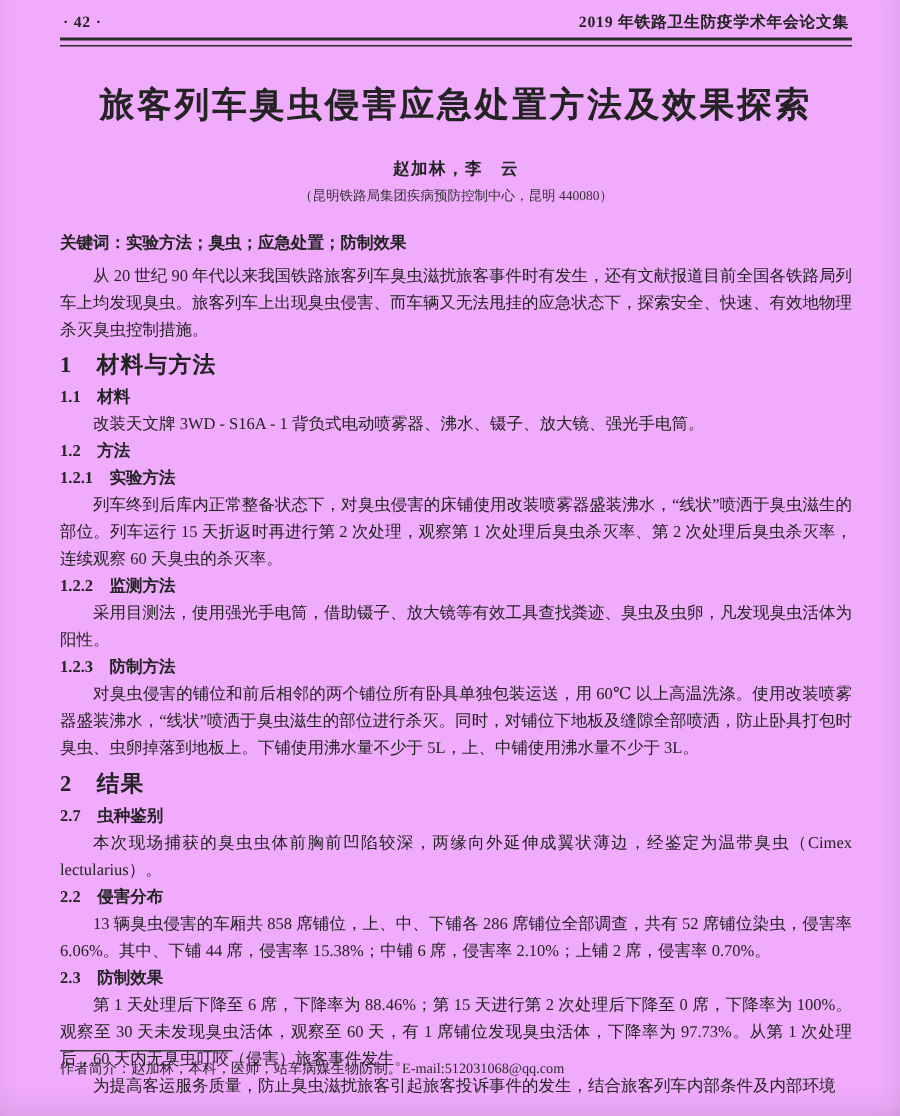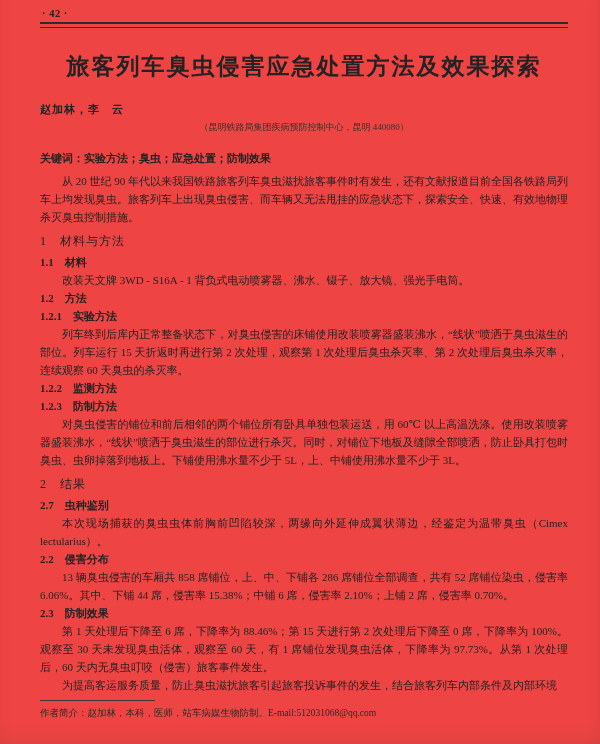--- a/index.html
+++ b/index.html
@@ -5,21 +5,21 @@
   html, body {
     margin: 0;
     padding: 0;
     background: #eceae6;
   }
   .page {
     position: relative;
     width: 600px;
     height: 744px;
     margin: 0 auto;
-    background: #ef4444;
+    background: #f0abfc;
     color: #232323;
     font-family: "Liberation Serif", "DejaVu Serif", serif;
     overflow: hidden;
     box-shadow: inset 0 -16px 20px -16px rgba(60,60,60,0.18),
                 inset -12px 0 16px -14px rgba(60,60,60,0.14),
                 inset 12px 0 16px -15px rgba(60,60,60,0.08);
   }
   .inner {
     padding: 6px 32px 0 40px;
   }
@@ -40,21 +40,21 @@
   .title {
     margin: 24px 0 0 0;
     text-align: center;
     font-size: 23px;
     font-weight: bold;
     letter-spacing: 2px;
     line-height: 30px;
   }
   .authors {
     margin-top: 20px;
-    text-align: left;
+    text-align: center;
     font-size: 11px;
     font-weight: bold;
     letter-spacing: 1px;
   }
   .affiliation {
     margin-top: 4px;
     text-align: center;
     font-size: 9px;
     color: #333;
   }
@@ -67,22 +67,22 @@
     margin-top: 6px;
     font-size: 11px;
     line-height: 18px;
     text-align: justify;
   }
   .body p.para {
     margin: 0;
     text-indent: 2em;
   }
   .bh1 {
-    font-weight: normal;
-    font-size: 12px;
+    font-weight: bold;
+    font-size: 15px;
     letter-spacing: 1px;
     padding: 6px 0 3px 0;
   }
   .bh2, .bh3 {
     font-weight: bold;
     font-size: 11px;
     line-height: 18px;
   }
   .footnote {
     position: absolute;
@@ -100,39 +100,41 @@
   }
 </style>
 </head>
 <body>
 
 <div class="page">
   <div class="inner">
 
     <div class="running-head">
       <span>· 42 ·</span>
+      <span>2019 年铁路卫生防疫学术年会论文集</span>
     </div>
     <div class="rule-double"></div>
 
     <h1 class="title">旅客列车臭虫侵害应急处置方法及效果探索</h1>
     <div class="authors">赵加林，李　云</div>
     <div class="affiliation">（昆明铁路局集团疾病预防控制中心，昆明 440080）</div>
 
     <div class="keywords"><span>关键词：</span><span>实验方法；臭虫；应急处置；防制效果</span></div>
 
     <div class="body">
       <p class="para">从 20 世纪 90 年代以来我国铁路旅客列车臭虫滋扰旅客事件时有发生，还有文献报道目前全国各铁路局列车上均发现臭虫。旅客列车上出现臭虫侵害、而车辆又无法甩挂的应急状态下，探索安全、快速、有效地物理杀灭臭虫控制措施。</p>
 
       <div class="bh1">1　材料与方法</div>
       <div class="bh2">1.1　材料</div>
       <p class="para">改装天文牌 3WD - S16A - 1 背负式电动喷雾器、沸水、镊子、放大镜、强光手电筒。</p>
       <div class="bh2">1.2　方法</div>
       <div class="bh3">1.2.1　实验方法</div>
       <p class="para">列车终到后库内正常整备状态下，对臭虫侵害的床铺使用改装喷雾器盛装沸水，“线状”喷洒于臭虫滋生的部位。列车运行 15 天折返时再进行第 2 次处理，观察第 1 次处理后臭虫杀灭率、第 2 次处理后臭虫杀灭率，连续观察 60 天臭虫的杀灭率。</p>
       <div class="bh3">1.2.2　监测方法</div>
+      <p class="para">采用目测法，使用强光手电筒，借助镊子、放大镜等有效工具查找粪迹、臭虫及虫卵，凡发现臭虫活体为阳性。</p>
       <div class="bh3">1.2.3　防制方法</div>
       <p class="para">对臭虫侵害的铺位和前后相邻的两个铺位所有卧具单独包装运送，用 60℃ 以上高温洗涤。使用改装喷雾器盛装沸水，“线状”喷洒于臭虫滋生的部位进行杀灭。同时，对铺位下地板及缝隙全部喷洒，防止卧具打包时臭虫、虫卵掉落到地板上。下铺使用沸水量不少于 5L，上、中铺使用沸水量不少于 3L。</p>
 
       <div class="bh1">2　结果</div>
       <div class="bh2">2.7　虫种鉴别</div>
       <p class="para">本次现场捕获的臭虫虫体前胸前凹陷较深，两缘向外延伸成翼状薄边，经鉴定为温带臭虫（Cimex lectularius）。</p>
       <div class="bh2">2.2　侵害分布</div>
       <p class="para">13 辆臭虫侵害的车厢共 858 席铺位，上、中、下铺各 286 席铺位全部调查，共有 52 席铺位染虫，侵害率 6.06%。其中、下铺 44 席，侵害率 15.38%；中铺 6 席，侵害率 2.10%；上铺 2 席，侵害率 0.70%。</p>
       <div class="bh2">2.3　防制效果</div>
       <p class="para">第 1 天处理后下降至 6 席，下降率为 88.46%；第 15 天进行第 2 次处理后下降至 0 席，下降率为 100%。观察至 30 天未发现臭虫活体，观察至 60 天，有 1 席铺位发现臭虫活体，下降率为 97.73%。从第 1 次处理后，60 天内无臭虫叮咬（侵害）旅客事件发生。</p>

